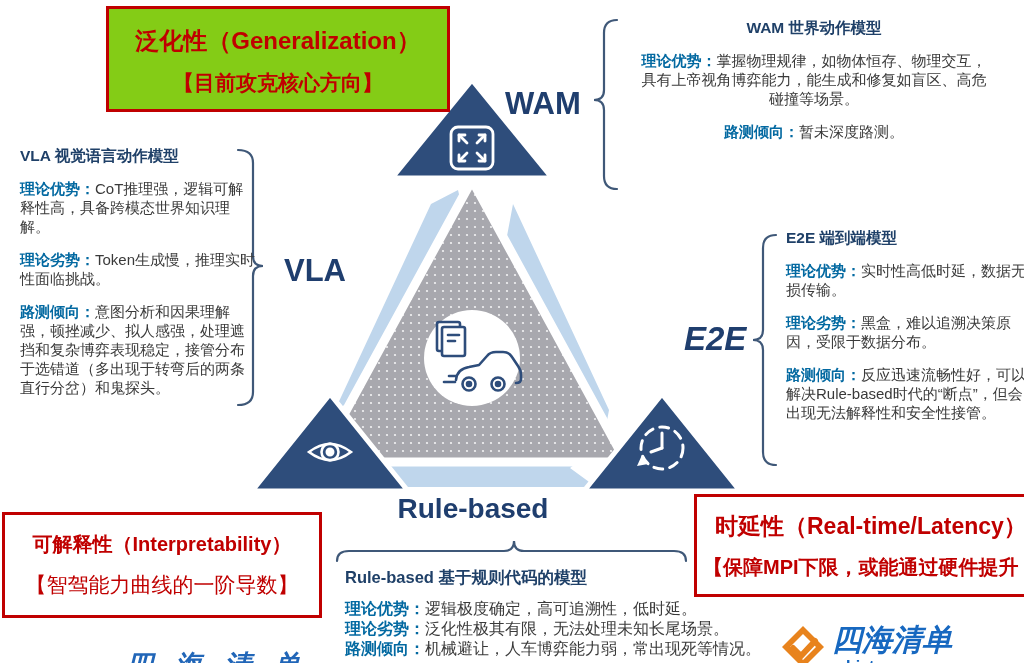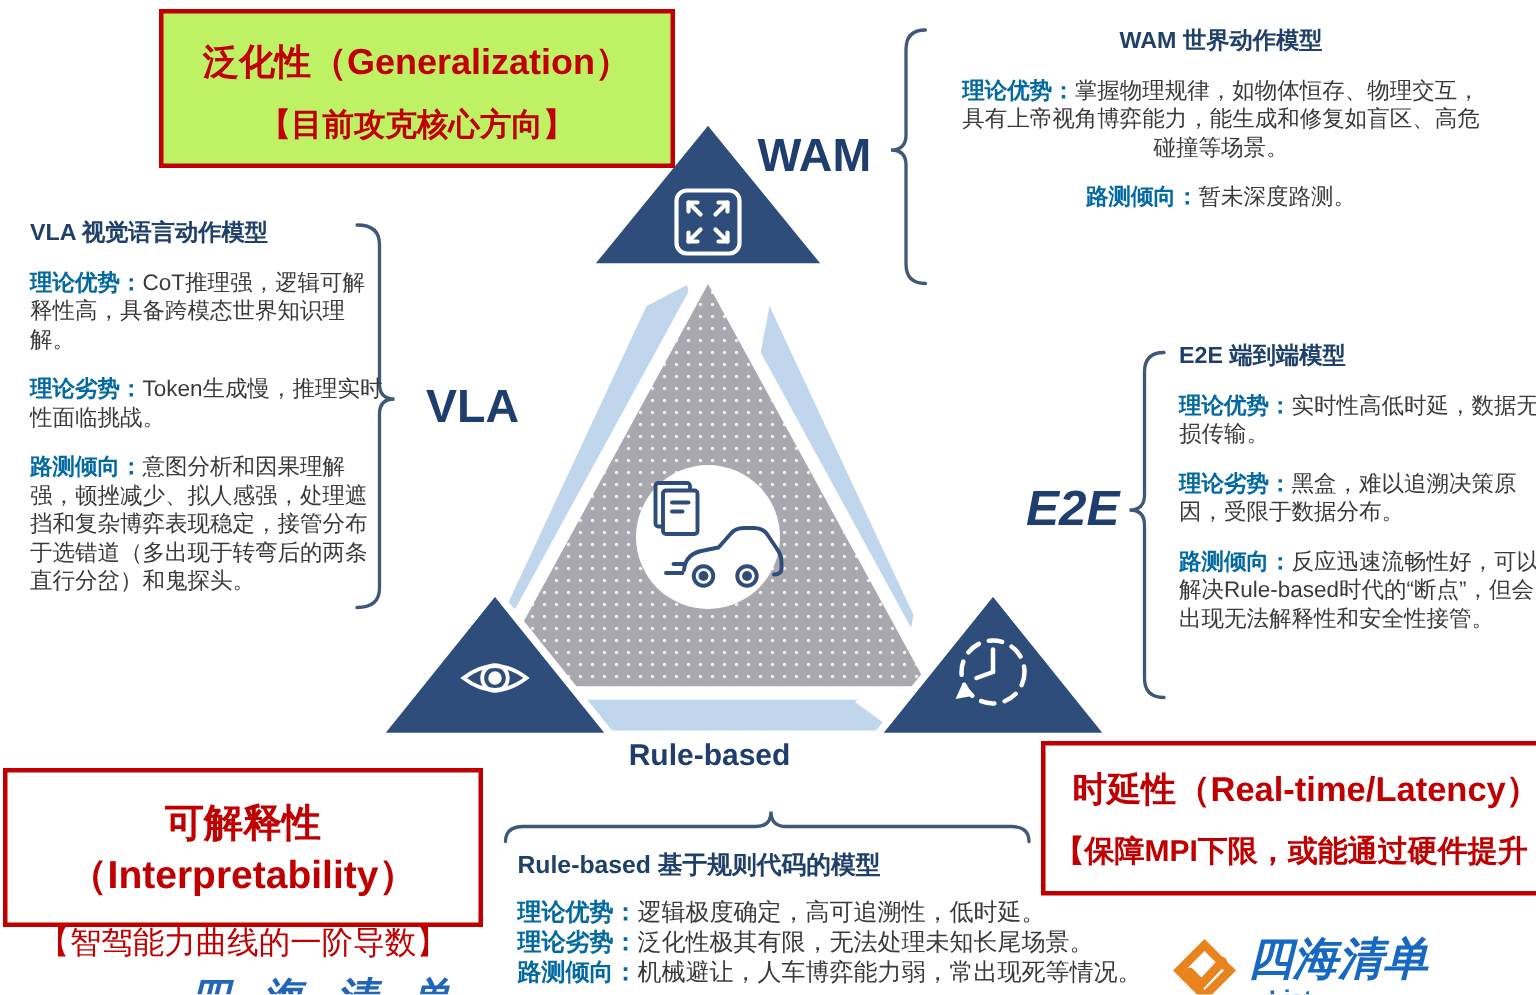--- a/index.html
+++ b/index.html
@@ -4,35 +4,35 @@
 <style>
   html,body{margin:0;padding:0;}
   body{
     width:1024px;height:663px;position:relative;overflow:hidden;
     background:#ffffff;font-family:"Liberation Sans","DejaVu Sans",sans-serif;
   }
   .abs{position:absolute;}
   
   .redbox{border:3px solid #C00000;color:#C00000;text-align:center;box-sizing:border-box;}
   .redbox .l1{font-weight:bold;}
-  .box-gen{left:106px;top:6px;width:344px;height:106px;background:#bef264;padding-top:16px;}
+  .box-gen{left:106px;top:6px;width:344px;height:106px;background:#84cc16;padding-top:16px;}
   .box-gen .l1{font-size:24px;}
   .box-gen .l2{font-size:21px;margin-top:12px;font-weight:bold;}
   .box-int{left:2px;top:512px;width:320px;height:106px;background:#ffffff;padding-top:16px;}
-  .box-int .l1{font-size:26px;}
+  .box-int .l1{font-size:20px;}
   .box-int .l2{font-size:21px;margin-top:13px;font-weight:normal;}
   .box-lat{left:694px;top:494px;width:402px;height:103px;background:#ffffff;padding-top:14px;text-align:left;}
   .box-lat .l1{font-size:23px;padding-left:18px;}
   .box-lat .l2{font-size:20px;margin-top:12px;padding-left:6px;font-weight:bold;white-space:nowrap;}
   
   .vlabel{font-weight:bold;color:#1F3E6E;}
   .lab-wam{left:505px;top:86px;font-size:31px;}
   .lab-vla{left:284px;top:253px;font-size:31px;}
   .lab-e2e{left:684px;top:320px;font-size:33px;font-style:italic;}
-  .lab-rule{left:368px;top:493px;width:210px;font-size:20px;text-align:center;}
+  .lab-rule{left:368px;top:493px;width:210px;font-size:28px;text-align:center;}
   
   .tblock{color:#3A3A3A;font-size:15px;line-height:19px;}
   .tblock .btitle{color:#1F4068;font-weight:bold;font-size:15.5px;margin-bottom:14px;}
   .tblock p{margin:0 0 14px 0;}
   .tblock b{color:#0369a1;}
   .blk-vla{left:20px;top:146px;width:236px;}
   .blk-wam{left:640px;top:18px;width:348px;text-align:center;}
   .blk-e2e{left:786px;top:228px;width:240px;}
   .blk-rule{left:345px;top:568px;width:690px;font-size:16px;line-height:19px;}
   .blk-rule .btitle{font-size:16.5px;margin-bottom:12px;}

